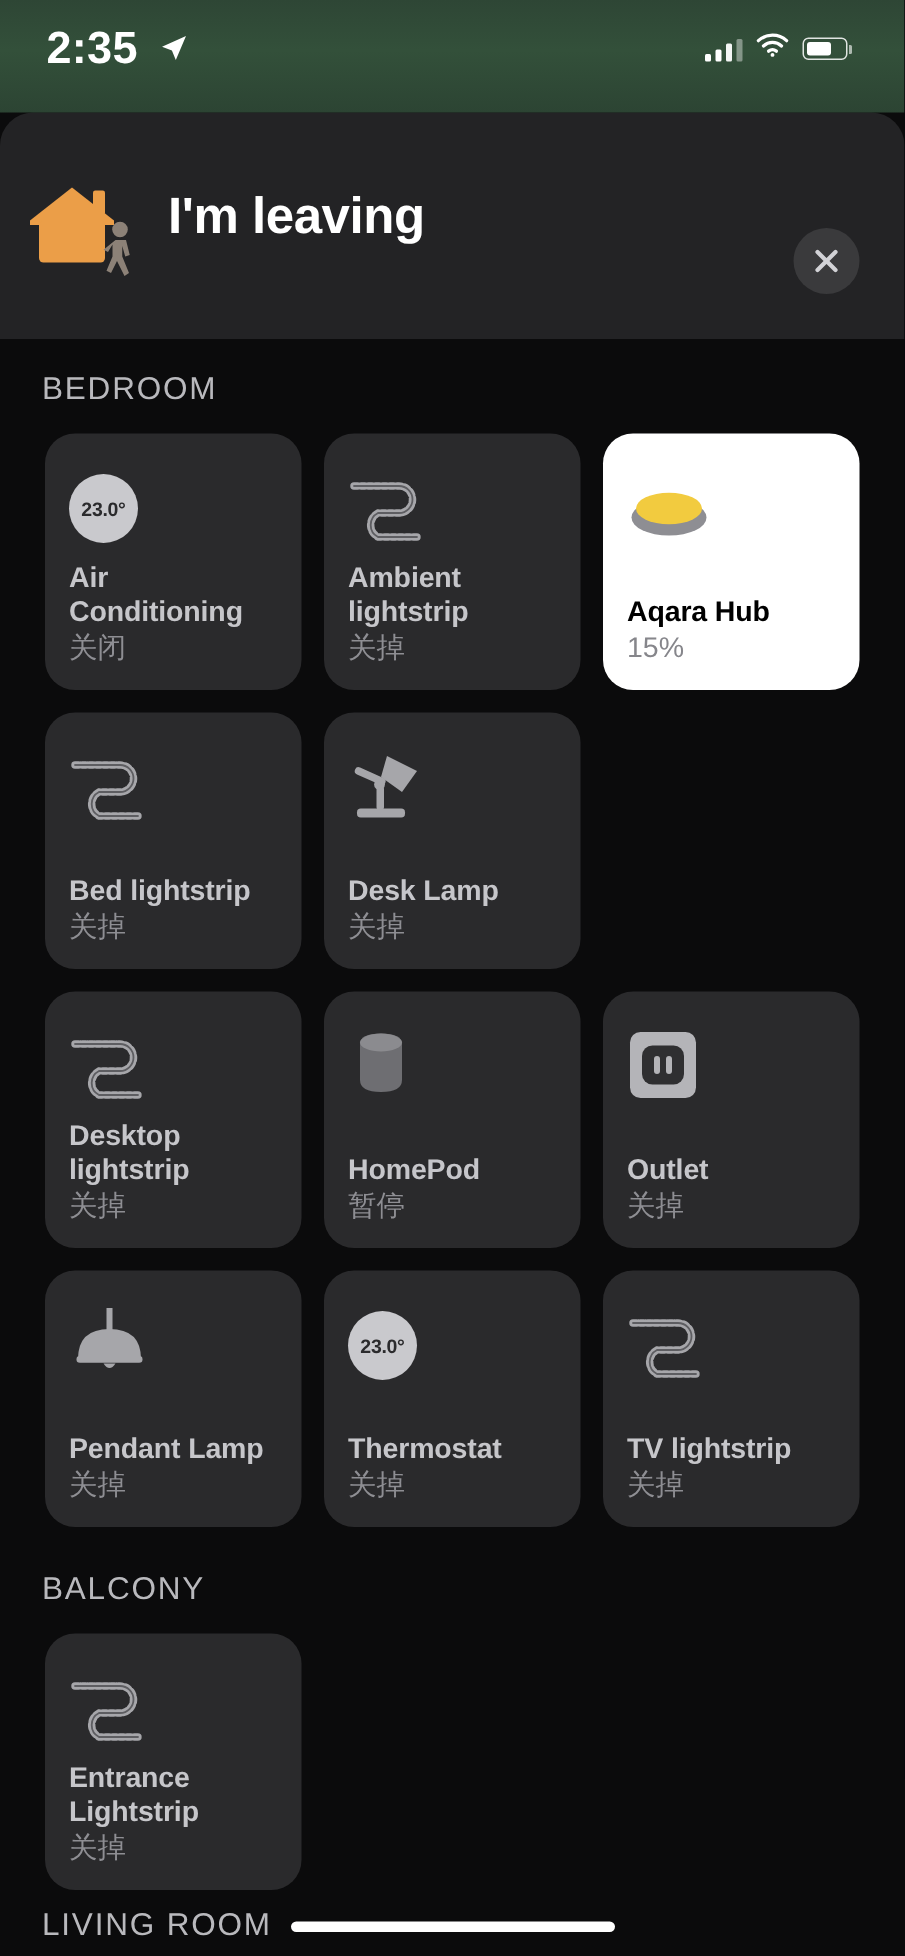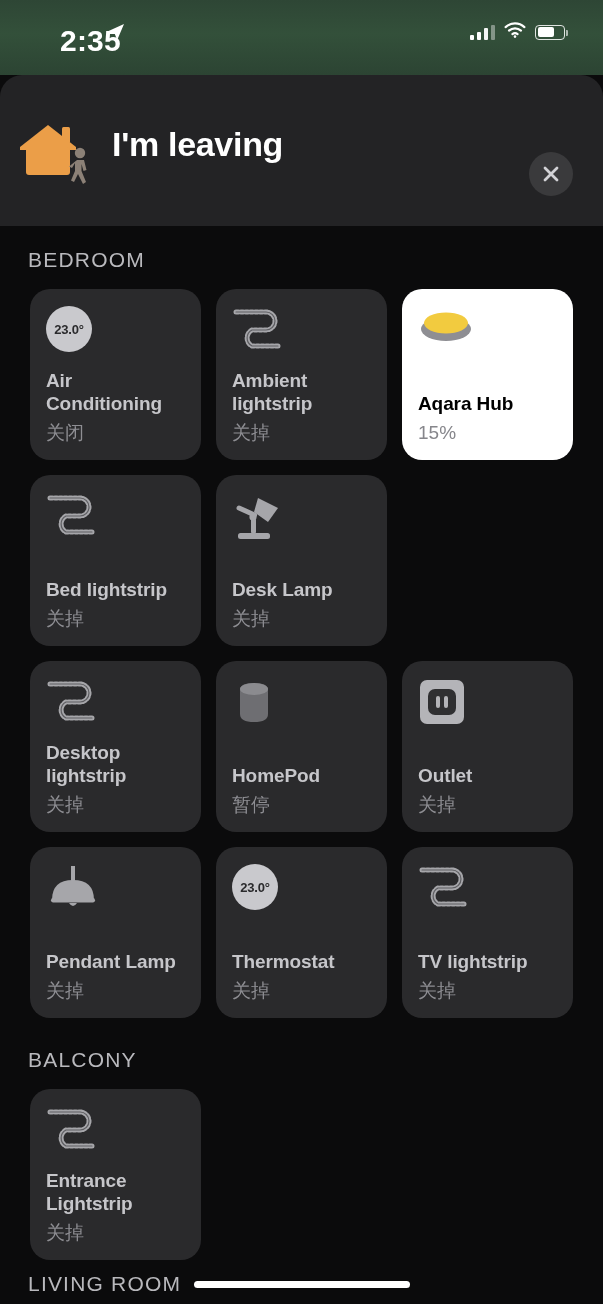--- a/index.html
+++ b/index.html
@@ -11,22 +11,22 @@
   }
   #phone { position:relative; width:603px; height:1304px; background:#0b0b0c; }
 
   
   .statusbar{
     position:absolute; top:0; left:0; width:603px; height:75px;
     background:linear-gradient(180deg,#2e4635 0%,#33503a 45%,#2c4433 100%);
     z-index:5;
   }
   .sb-time{
-    position:absolute; left:60px; top:16px;
-    font-size:30px; font-weight:600; color:#fff; letter-spacing:.2px;margin-top:8px;
+    position:absolute; left:31px; top:16px;
+    font-size:30px; font-weight:600; color:#fff; letter-spacing:.2px;
   }
   .sb-loc{ position:absolute; left:106px; top:22px; }
   .sb-right{ position:absolute; right:38px; top:22px; display:flex; align-items:center; gap:9px; }
   .bars{ display:flex; align-items:flex-end; gap:3px; height:16px; }
   .bars i{ display:block; width:4px; background:#fff; border-radius:1px; }
   .bars i:nth-child(1){ height:5px; }
   .bars i:nth-child(2){ height:8px; }
   .bars i:nth-child(3){ height:12px; opacity:.95; }
   .bars i:nth-child(4){ height:15px; opacity:.45; }
   .batt{ position:relative; width:30px; height:15px; border:1.6px solid rgba(255,255,255,.85);
@@ -70,27 +70,27 @@
     gap:15px;
     padding:0 30px;
   }
   .tile{
     position:relative; height:171px;
     background:#2a2a2c; border-radius:20px;
     padding:17px 16px 0 16px;
     overflow:hidden;
   }
   .tile.active{ background:#ffffff;text-decoration:underline; }
-  .tile-icon{ height:56px; display:flex; align-items:flex-start; }
+  .tile-icon{ height:56px; display:flex; align-items:flex-end; }
   .tile-text{ position:absolute; left:16px; right:10px; bottom:15px; }
   .tile-name{
     font-size:19px; font-weight:700; color:#c6c6ca; line-height:1.22;
     letter-spacing:-.1px;
   }
-  .tile-state{ font-size:19px; font-weight:400; color:#8e8e93; line-height:1.25; margin-top:6px; }
+  .tile-state{ font-size:19px; font-weight:400; color:#8e8e93; line-height:1.25; margin-top:1px; }
   .tile.active .tile-name{ color:#000; }
   .tile.active .tile-state{ color:#86868b; }
 
   .temp-circle{
     width:46px; height:46px; border-radius:50%; background:#c9c9cd;
     display:flex; align-items:center; justify-content:center;
     font-size:13px; font-weight:700; color:#2b2b2d; letter-spacing:-.2px;
   }
 
   .home-indicator{

